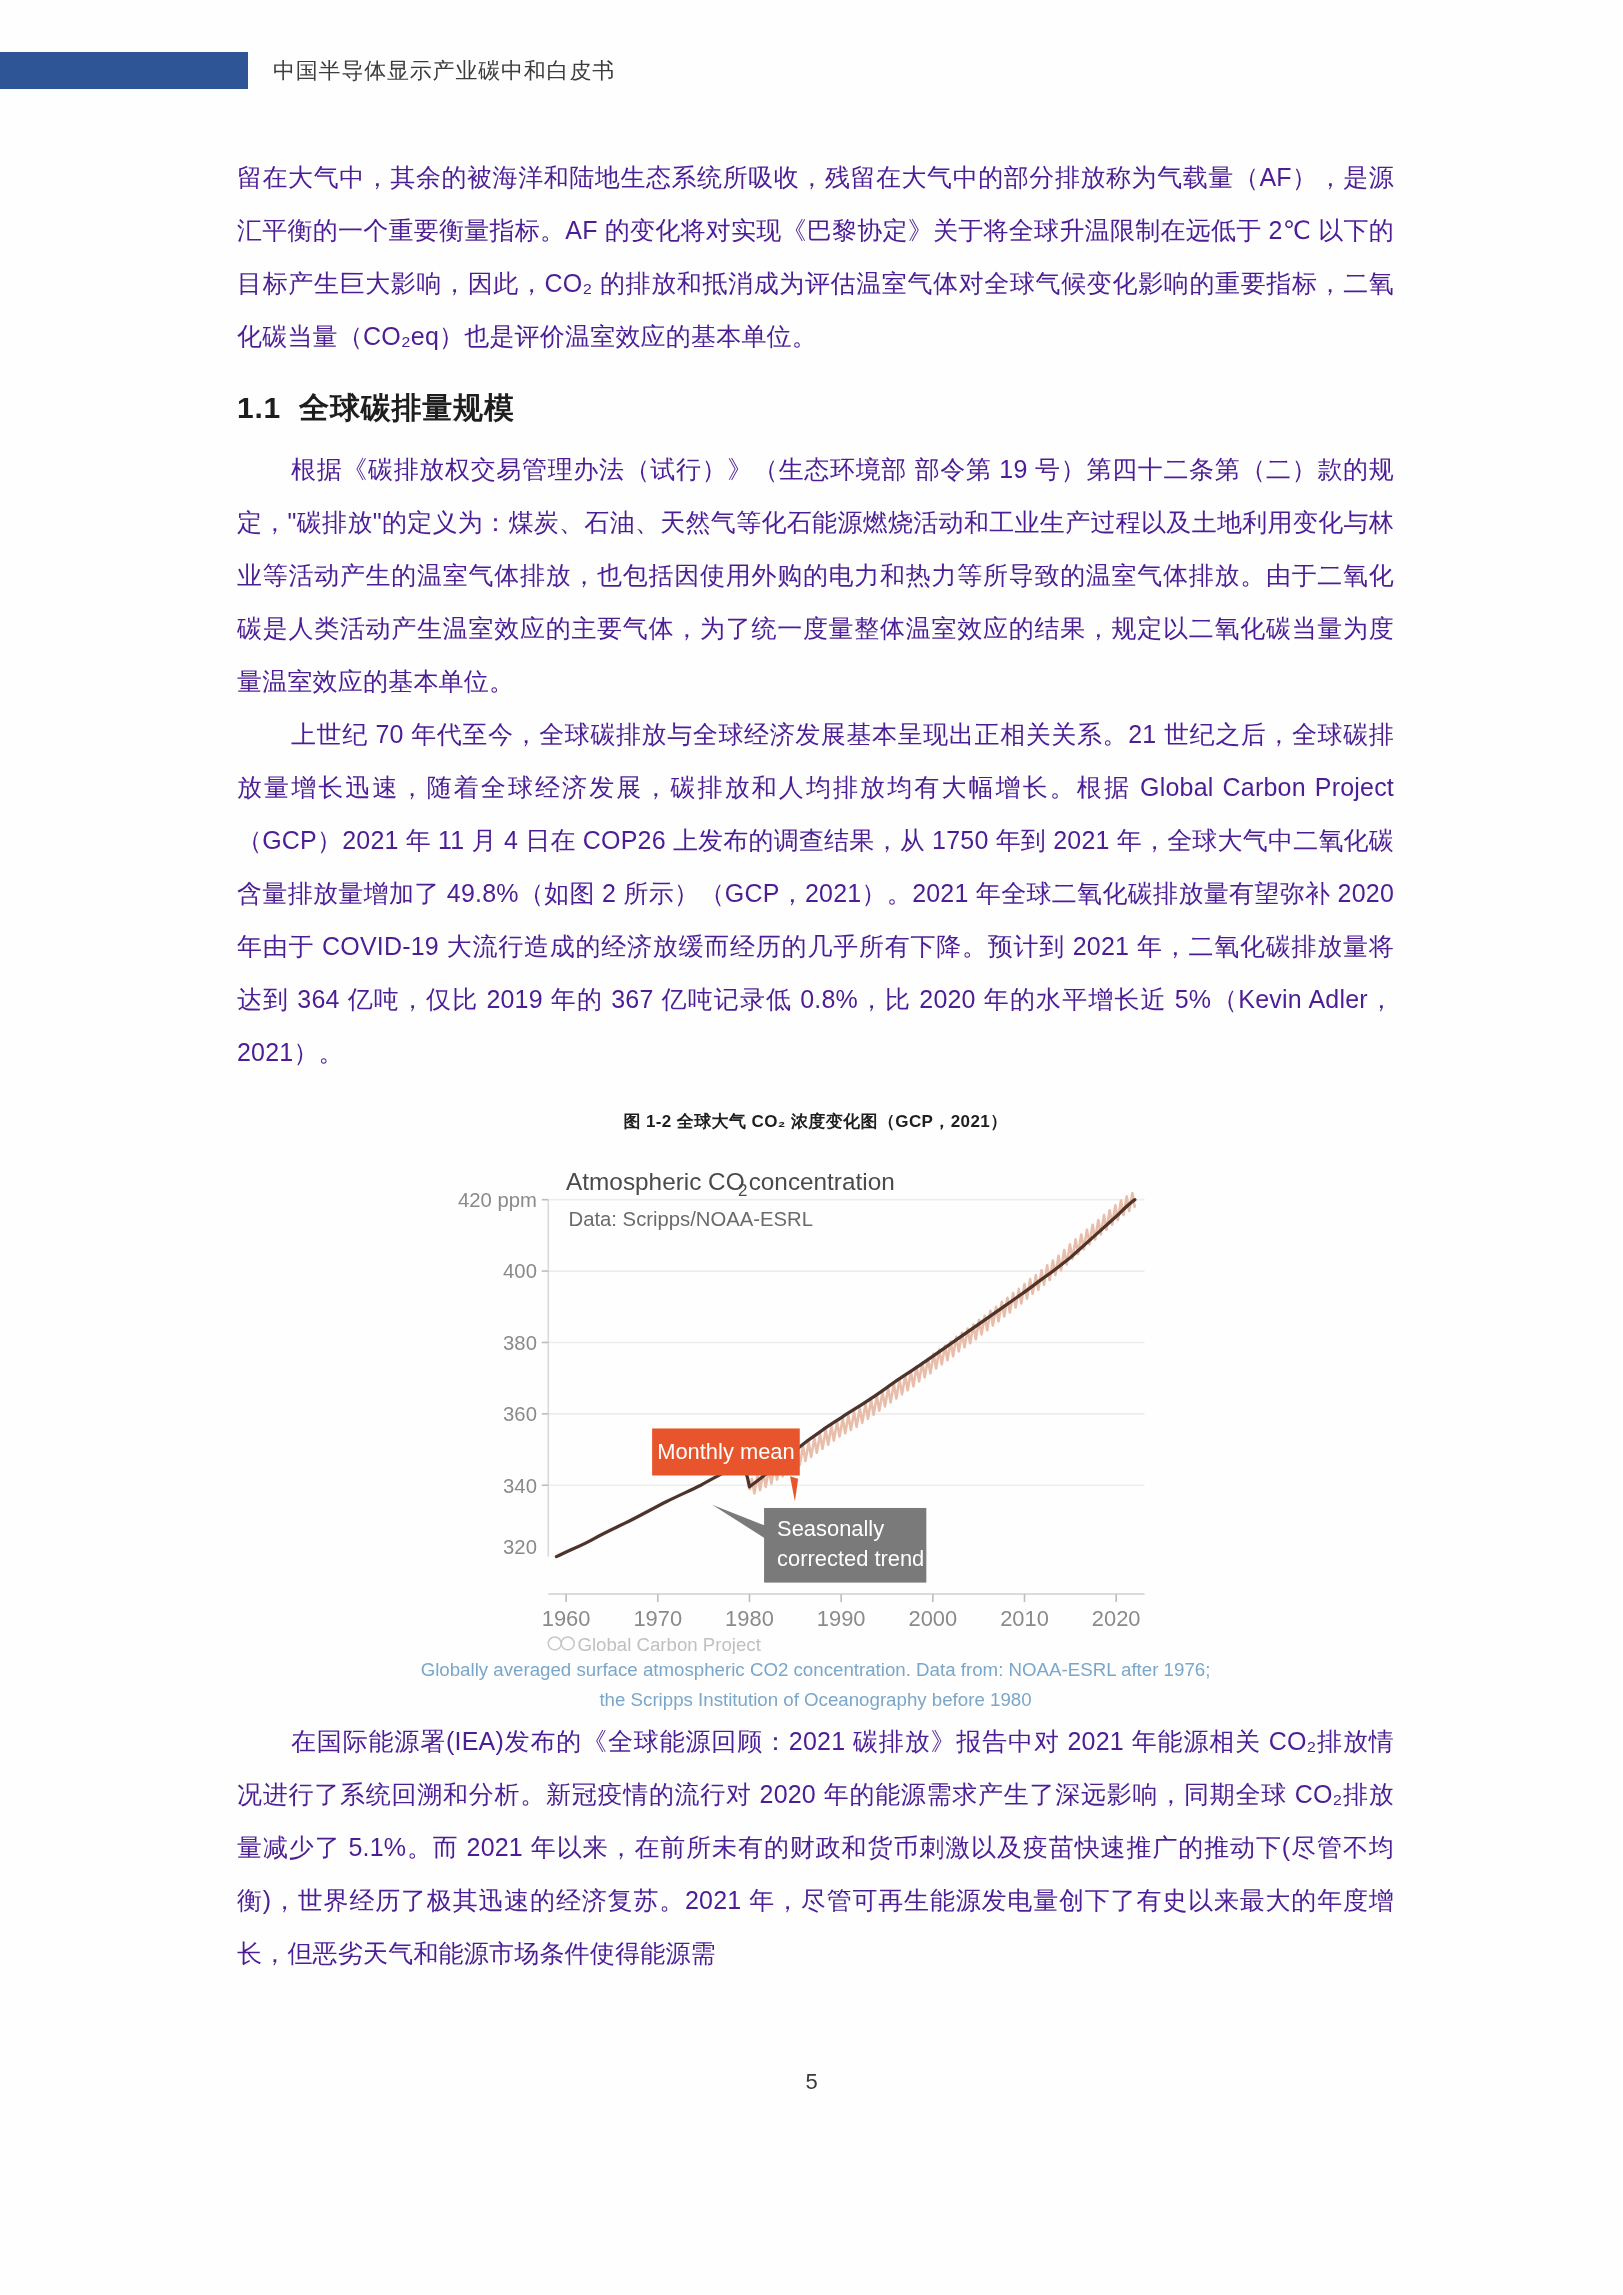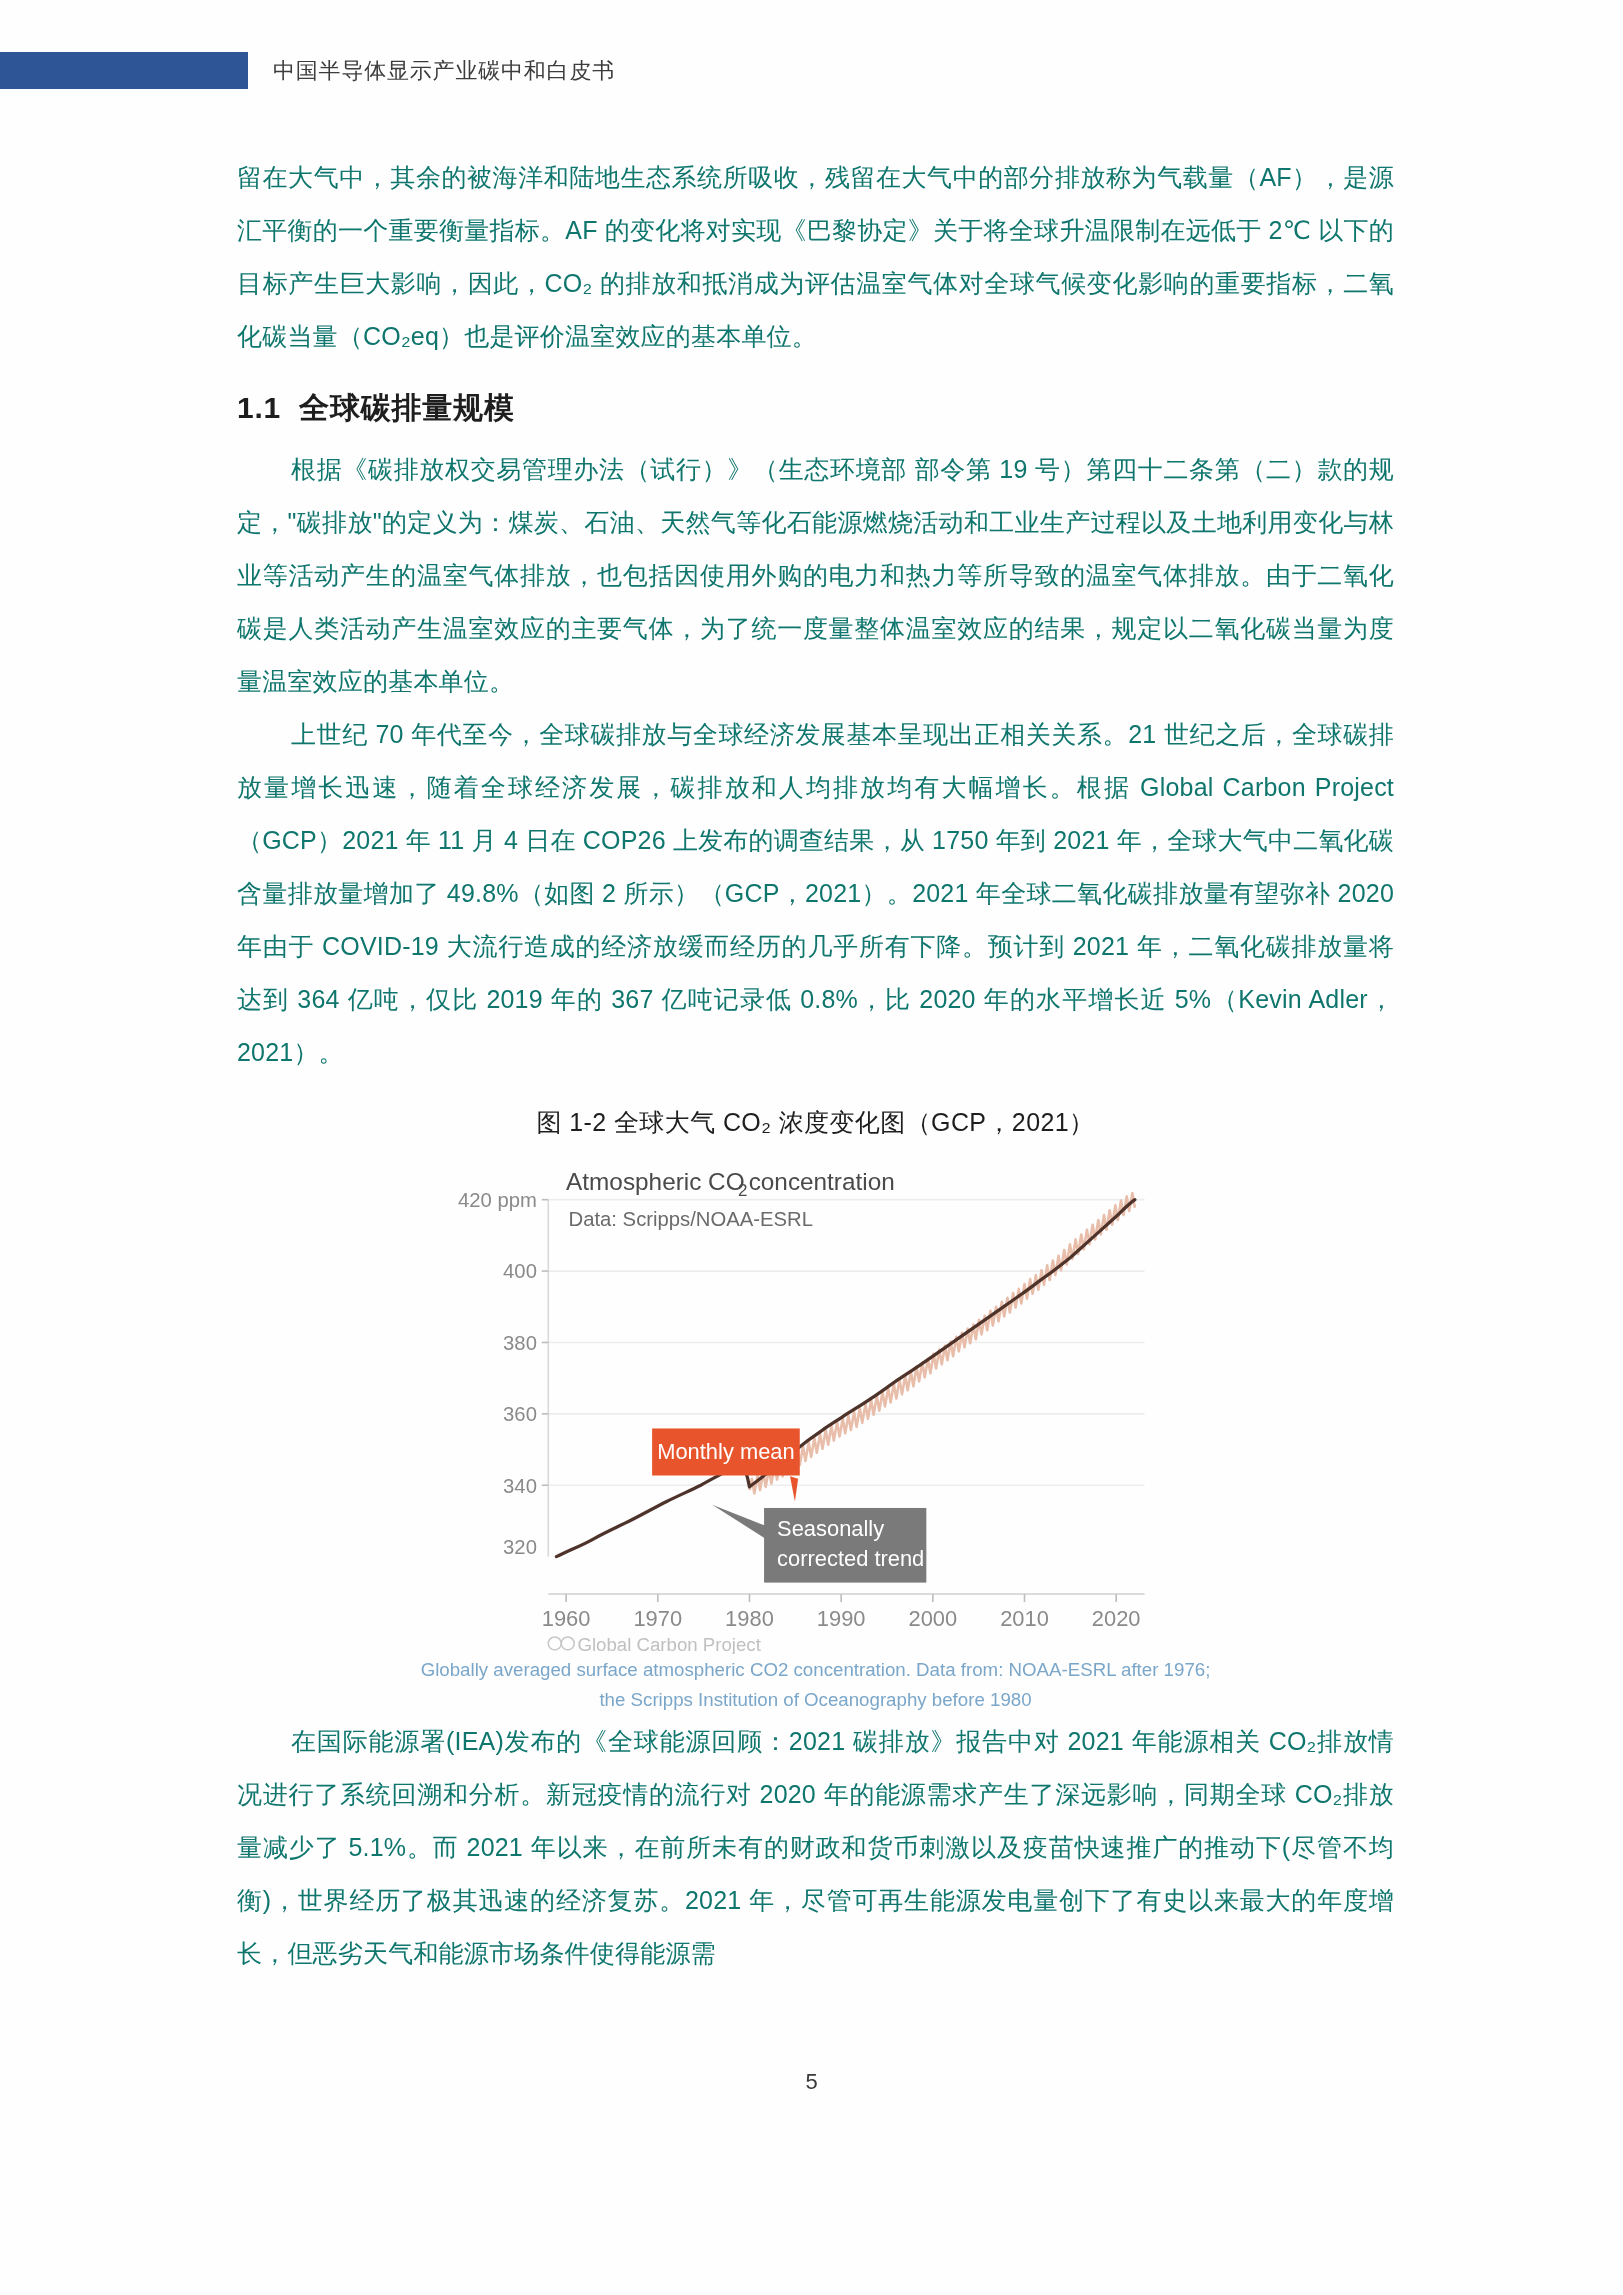--- a/index.html
+++ b/index.html
@@ -47,21 +47,21 @@
     position: absolute;
     left: 237px;
     top: 151px;
     width: 1157px;
   }
 
   p.body {
     margin: 0 0 0 0;
     font-size: 25px;
     line-height: 53px;
-    color: #0f766e;
+    color: #4c1d95;
     text-align: justify;
     text-justify: inter-ideograph;
     letter-spacing: 0.2px;
   }
   p.body.indent { text-indent: 54px; }
   p.body + p.body { margin-top: 0; }
 
   .sec-head {
     margin: 18px 0 8px 0;
     font-size: 30px;
@@ -69,22 +69,22 @@
     font-weight: bold;
     color: #1e1e1e;
     letter-spacing: 0.8px;
   }
   .sec-head .num { margin-right: 18px; }
 
   
   .fig-caption {
     margin: 21px 0 4.9px 0;
     text-align: center;
-    font-size: 25px;
-    font-weight: normal;
+    font-size: 17px;
+    font-weight: bold;
     line-height: 44px;
     color: #1e1e1e;
     letter-spacing: 0.4px;
   }
 
   .figure {
     position: relative;
     width: 1157px;
     margin: 0;
   }

